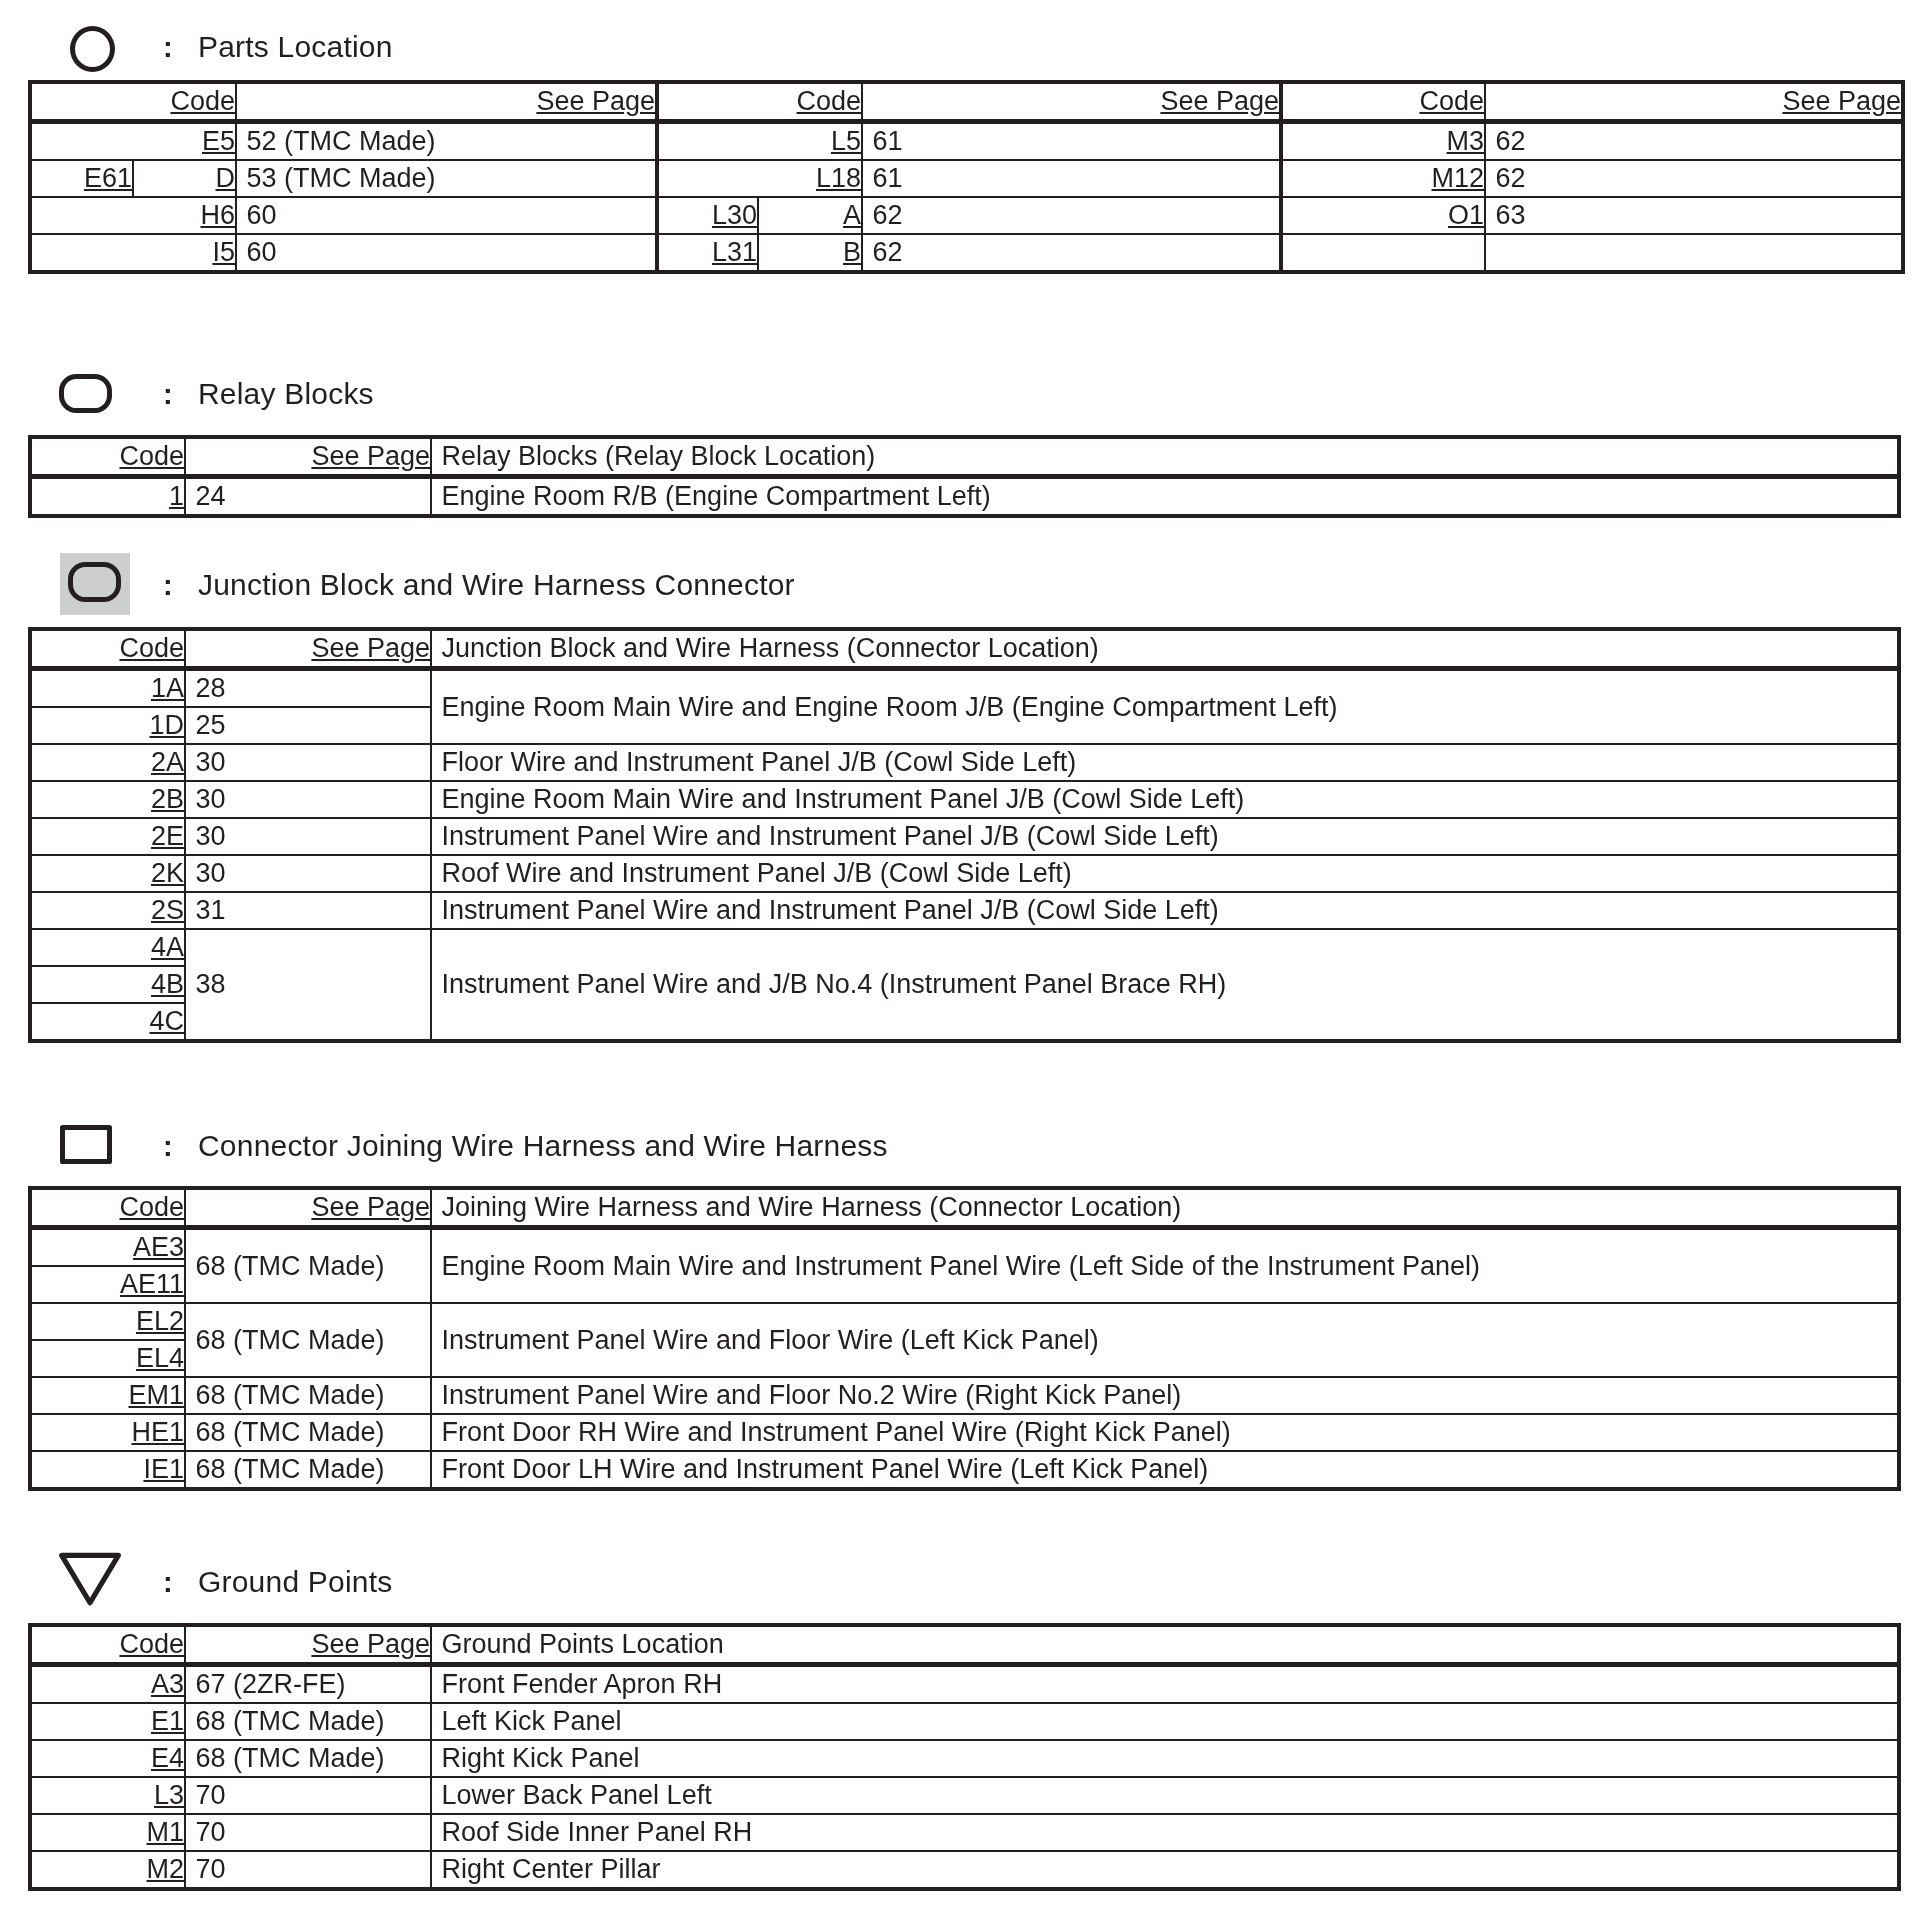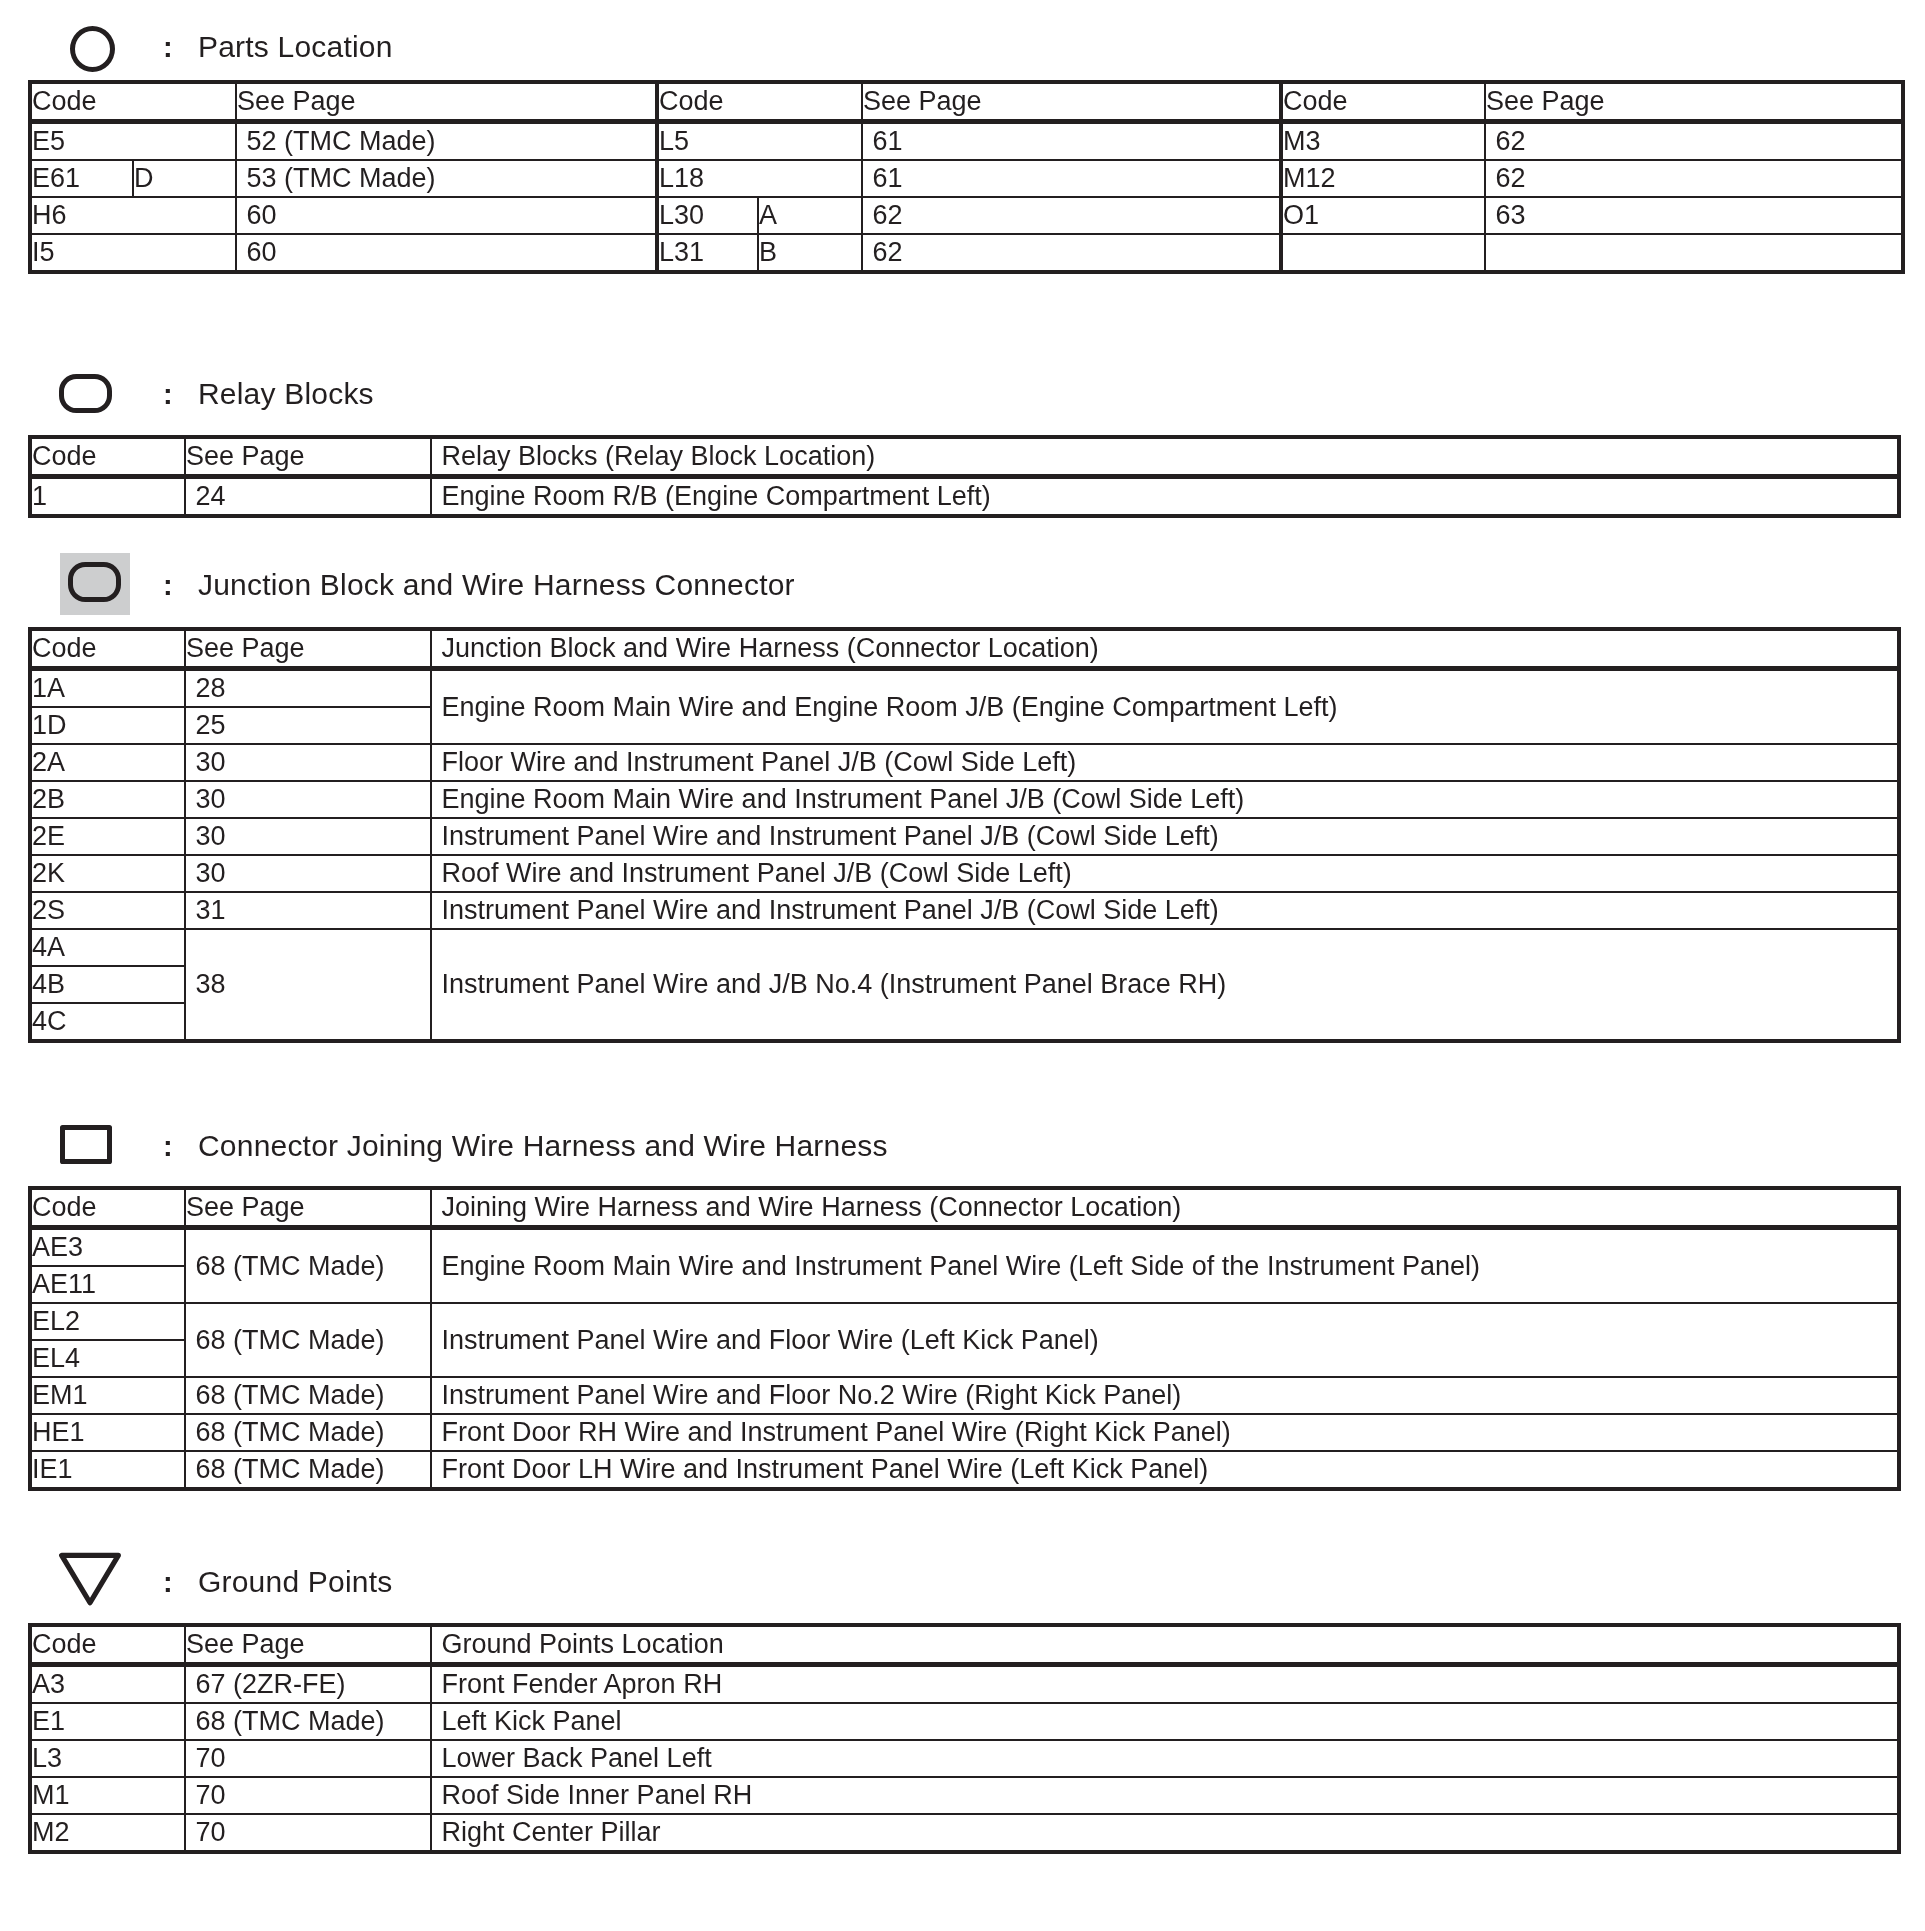--- a/index.html
+++ b/index.html
@@ -9,21 +9,21 @@
   .section-title .icon { position:absolute; }
   .section-title .colon { position:absolute; left:163px; font-size:29px; font-weight:bold; line-height:52px; top:0; }
   .section-title .title { position:absolute; left:198px; font-size:30px; font-weight:normal; line-height:52px; top:0; letter-spacing:0.2px; }
 
   table.grid { position:absolute; left:28px; width:1873px; border-collapse:collapse;
                table-layout:fixed; font-size:27px; }
   table.grid td { border:2.6px solid #231f20; padding:0 0 0 9.5px; height:35px; line-height:35px;
                   white-space:nowrap; overflow:hidden; vertical-align:middle; }
   table.grid { border:4.3px solid #231f20; }
   table.grid tr.head td { border-bottom:5.2px solid #231f20; }
-  table.grid td.c { text-align:left; padding:0; }
+  table.grid td.c { text-align:right; padding:0;text-decoration:underline; }
   table.grid td.thick-left { border-left:4.3px solid #231f20; }
 
   
   .icon-circle { width:35px; height:36px; border:5.2px solid #231f20; border-radius:50%; }
   .icon-stadium { width:43px; height:28.5px; border:5.2px solid #231f20; border-radius:17.3px; }
   .icon-jb-bg { background:#cdcecf; }
   .icon-jb-inner { position:absolute; left:7.8px; top:8.6px; width:43px; height:30px; border:5.2px solid #231f20; border-radius:17.3px; }
   .icon-rect { width:42px; height:28.5px; border:5.2px solid #231f20; border-radius:2.6px; }
 </style>
 </head>
@@ -263,20 +263,25 @@
     <td class="c">A3</td>
     <td>67 (2ZR-FE)</td>
     <td>Front Fender Apron RH</td>
   </tr>
   <tr>
     <td class="c">E1</td>
     <td>68 (TMC Made)</td>
     <td>Left Kick Panel</td>
   </tr>
   <tr>
+    <td class="c">E4</td>
+    <td>68 (TMC Made)</td>
+    <td>Right Kick Panel</td>
+  </tr>
+  <tr>
     <td class="c">L3</td>
     <td>70</td>
     <td>Lower Back Panel Left</td>
   </tr>
   <tr>
     <td class="c">M1</td>
     <td>70</td>
     <td>Roof Side Inner Panel RH</td>
   </tr>
   <tr>

